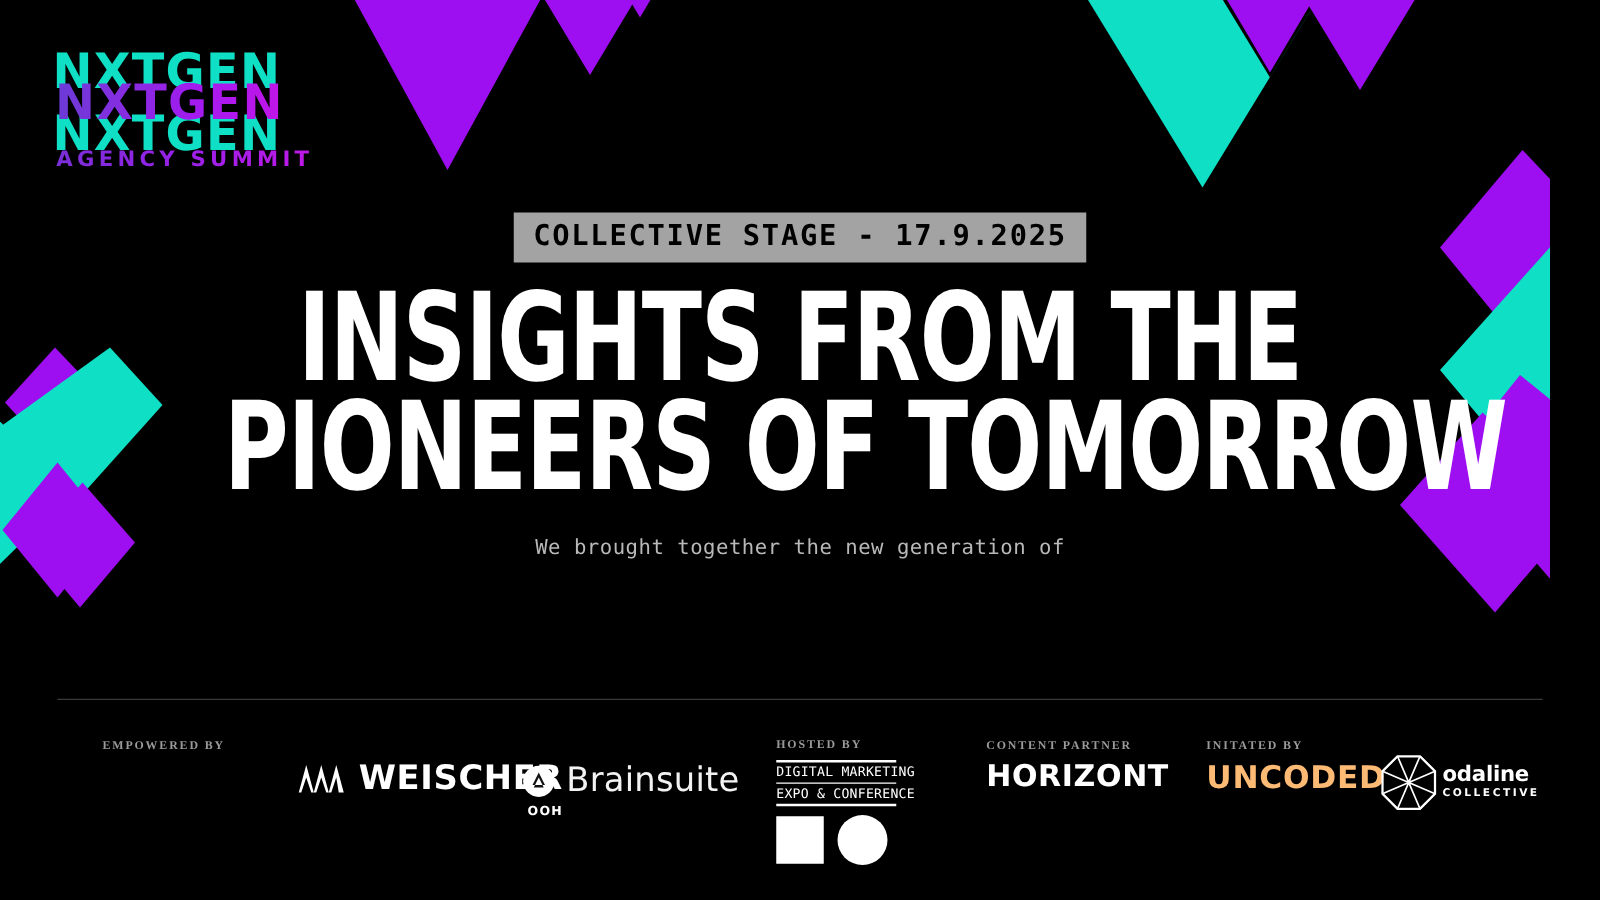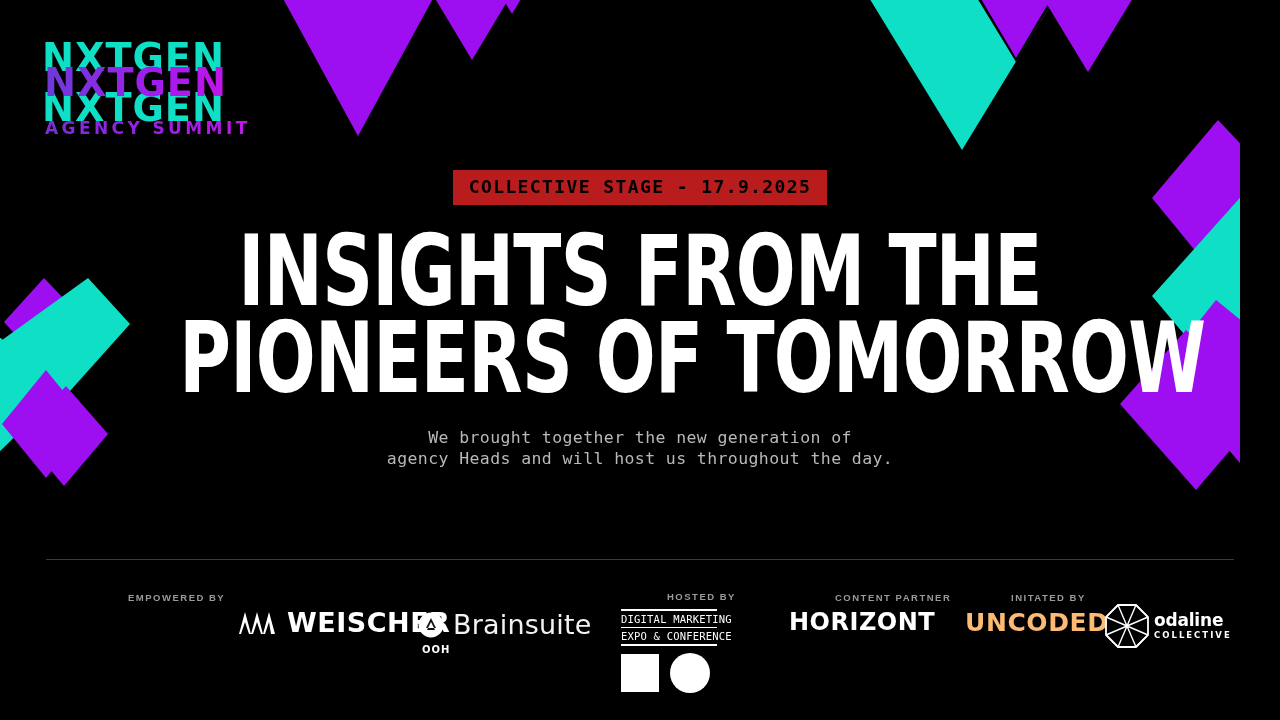--- a/index.html
+++ b/index.html
@@ -59,25 +59,25 @@
 
   
   #center {
     position:absolute; left:0; top:0;
     width:1280px;
     text-align:center;
   }
   #badge-row { position:absolute; left:0; top:170px; width:1280px; text-align:center; }
   #badge {
     display:inline-block;
-    background:#b91c1c;
+    background:#a3a3a3;
     color:#000;
     font-family:"DejaVu Sans Mono", monospace;
     font-weight:bold;
-    font-size:18px;
+    font-size:23px;
     letter-spacing:1.4px;
     padding:8px 16px 9px 16px;
     line-height:1;
   }
 
   #headline {
     position:absolute; left:0; top:228px; width:1280px;
     color:#fff;
     font-family:"DejaVu Sans", sans-serif;
     font-weight:bold;
@@ -108,27 +108,26 @@
   }
 
   
   #partners {
     position:absolute; left:0; top:585px;
     width:1280px; height:110px;
   }
   .partner-group { position:absolute; }
   .p-label {
     color:#9a9a9a;
-    font-family:Liberation Sans, sans-serif;
+    font-family:Liberation Serif, serif;
     font-size:9.5px;
     font-weight:bold;
     letter-spacing:1.5px;
     white-space:nowrap;
     margin-bottom:7px;
-    margin-left:46px;
   }
   .p-logo { display:flex; align-items:center; gap:9px; color:#fff; }
 
   .awork-text {
     font-family:"DejaVu Sans", sans-serif;
     font-weight:bold;
     font-size:30px;
     letter-spacing:-0.5px;
     line-height:1;
   }
@@ -247,21 +246,20 @@
       <span id="badge">COLLECTIVE STAGE - 17.9.2025</span>
     </div>
 
     <h1 id="headline">
       <span class="hl-line">INSIGHTS FROM THE</span>
       <span class="hl-line">PIONEERS OF TOMORROW</span>
     </h1>
 
     <div id="subtitle">
       <span class="sub-line">We brought together the new generation of</span>
-      <span class="sub-line">agency Heads and will host us throughout the day.</span>
     </div>
   </div>
 
   <div id="divider"></div>
 
   <div id="partners">
 
     <div class="partner-group" style="left:82px; top:7px;">
       <div class="p-label">EMPOWERED BY</div>
     </div>

